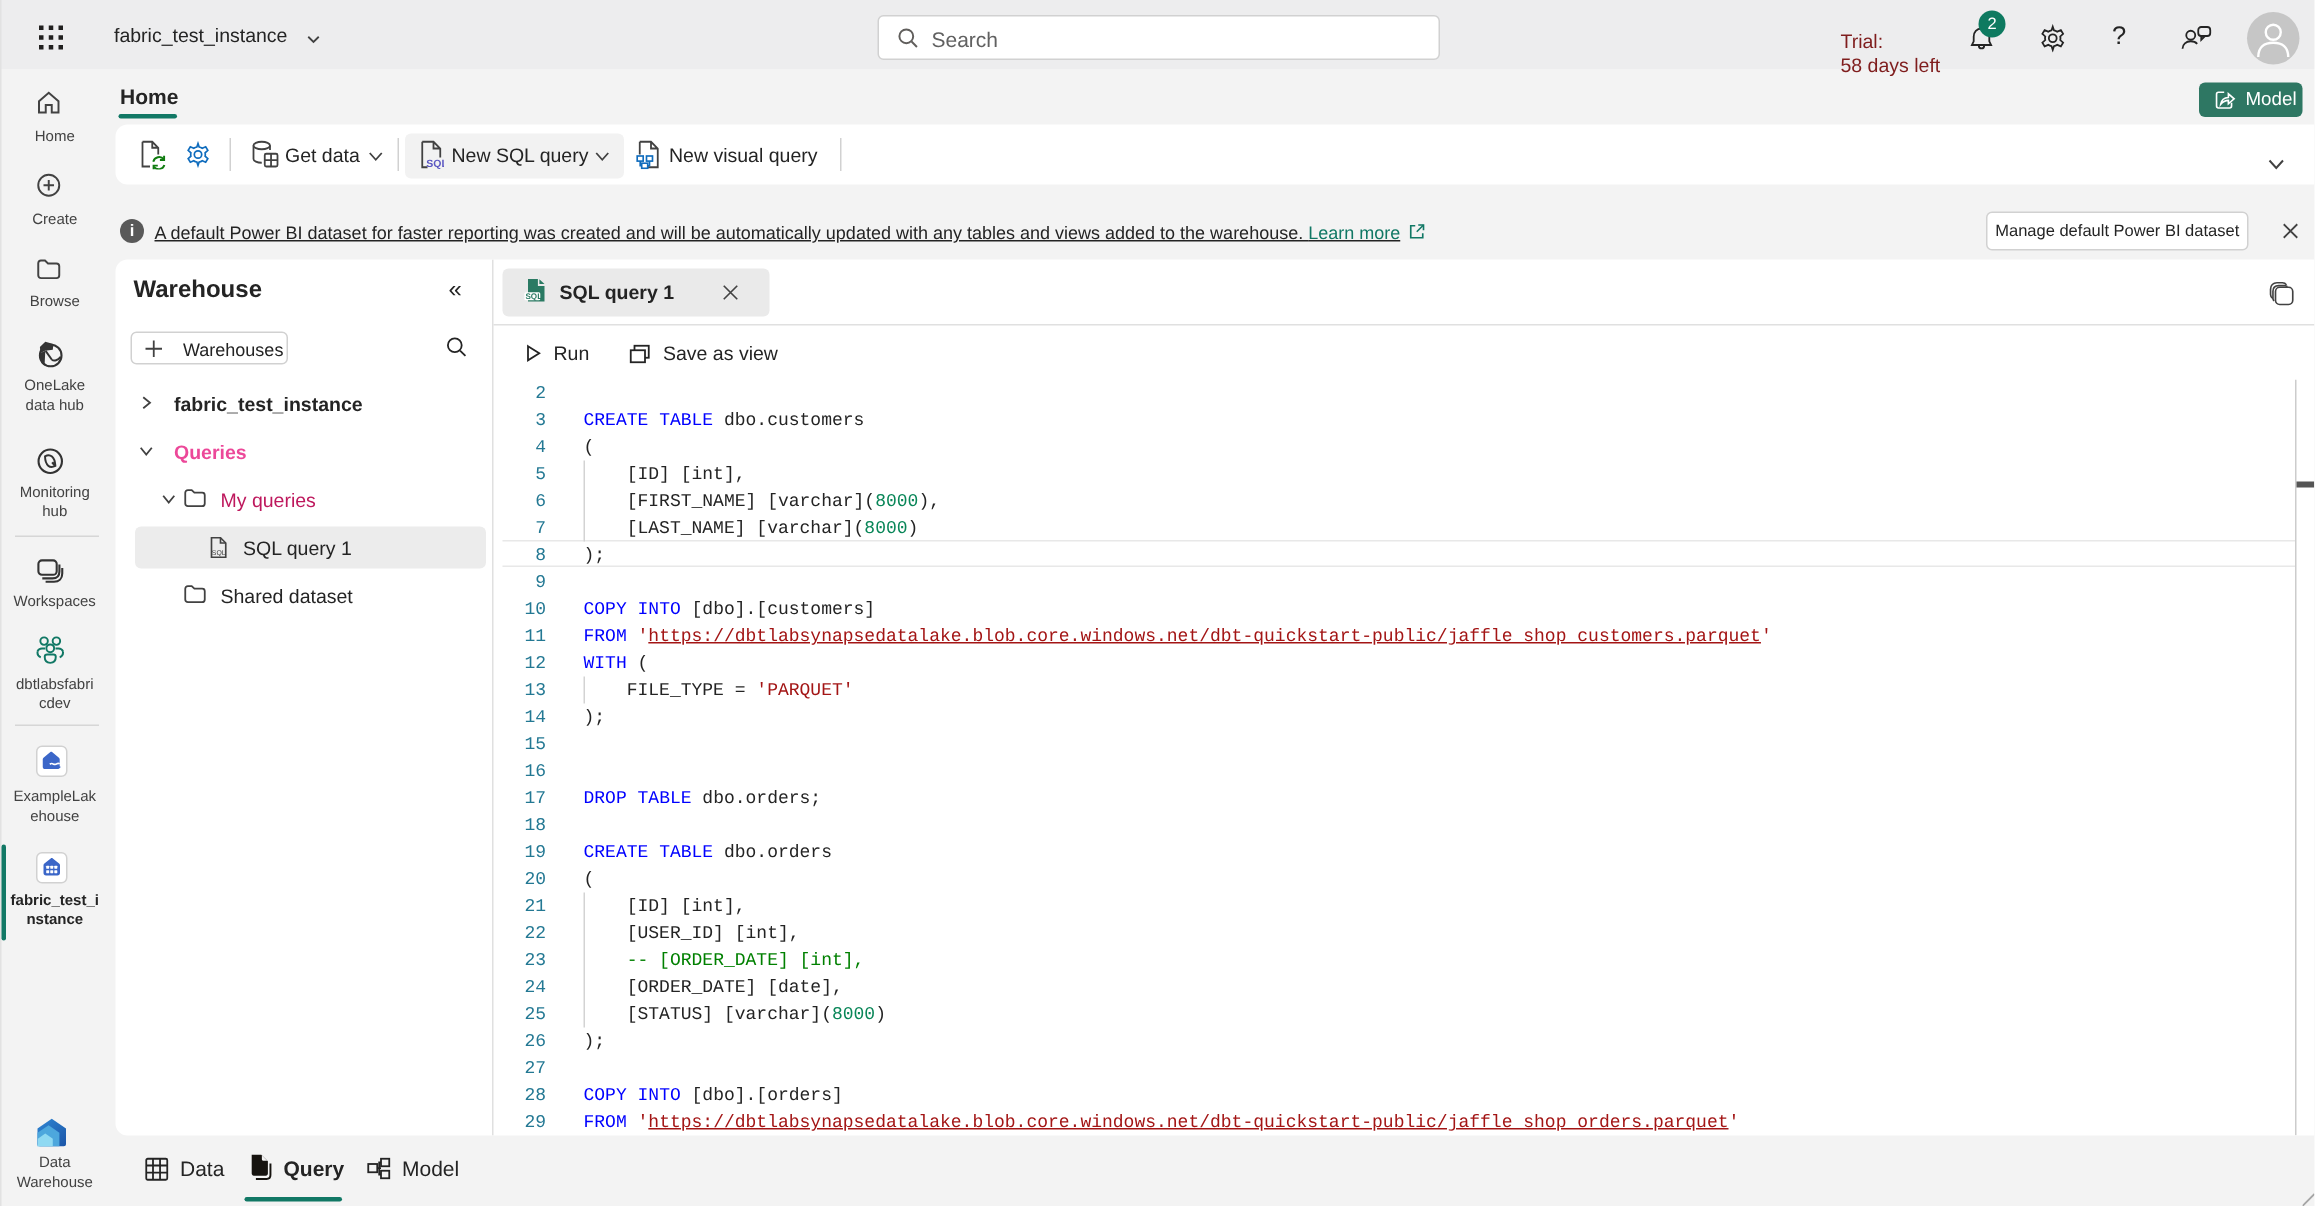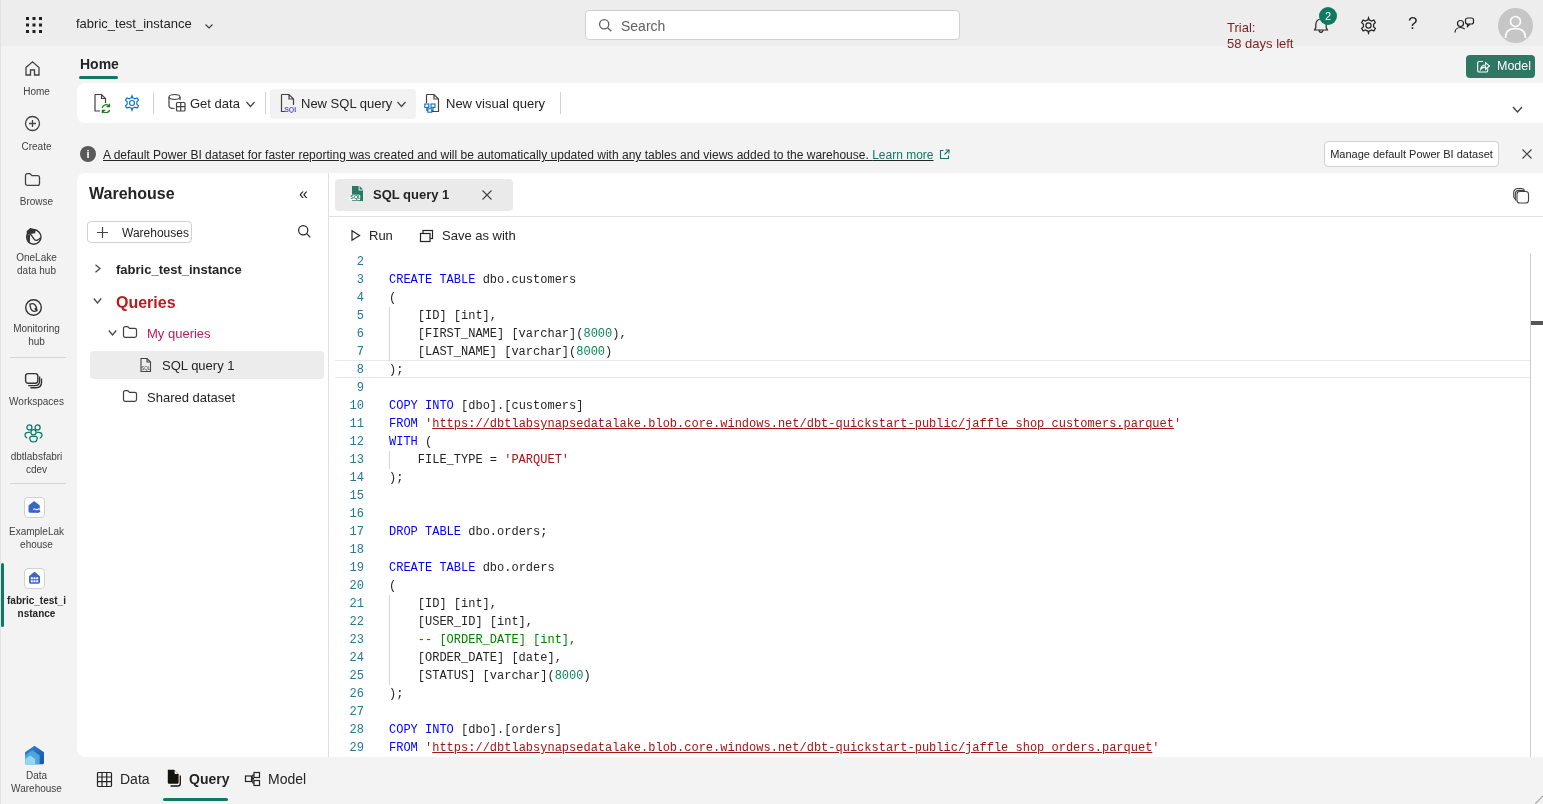--- a/index.html
+++ b/index.html
@@ -171,21 +171,21 @@
       </svg>
 
     <svg class="abs" style="left:15px;top:90px;" width="11" height="11" viewBox="0 0 11 11" fill="none" stroke="#424242" stroke-width="1.2">
         <path d="M3.5 1.8 L8 5.5 L3.5 9.2"></path>
       </svg>
     <div class="abs" style="left:39px;top:89px;font-size:13px;font-weight:700;color:#242424;">fabric_test_instance</div>
 
     <svg class="abs" style="left:15px;top:122px;" width="11" height="11" viewBox="0 0 11 11" fill="none" stroke="#424242" stroke-width="1.2">
         <path d="M1.8 3.5 L5.5 8 L9.2 3.5"></path>
       </svg>
-    <div class="abs" style="left:39px;top:121px;font-size:16px;font-weight:700;color:#b91c1c;">Queries</div>
+    <div class="abs" style="left:39px;top:121px;font-size:13px;font-weight:700;color:#ec4899;">Queries</div>
 
     <svg class="abs" style="left:30px;top:154px;" width="11" height="11" viewBox="0 0 11 11" fill="none" stroke="#424242" stroke-width="1.2">
         <path d="M1.8 3.5 L5.5 8 L9.2 3.5"></path>
       </svg>
     <svg class="abs" style="left:45px;top:152px;" width="16" height="14" viewBox="0 0 16 14" fill="none" stroke="#424242" stroke-width="1.2">
         <path d="M1.5 3.5 C1.5 2.4 2.2 1.7 3.3 1.7 L5.8 1.7 L7.6 3.4 L12.8 3.4 C13.8 3.4 14.5 4.1 14.5 5.1 L14.5 10.6 C14.5 11.7 13.8 12.4 12.7 12.4 L3.3 12.4 C2.2 12.4 1.5 11.7 1.5 10.6 Z"></path>
       </svg>
     <div class="abs" style="left:70px;top:153px;font-size:13px;color:#be185d;">My queries</div>
 
     <div class="abs" style="left:13px;top:178px;width:234px;height:28px;background:#ececec;border-radius:4px;"></div>
@@ -224,21 +224,21 @@
     </svg>
 
     <svg class="abs" style="left:20px;top:56px;" width="13" height="13" viewBox="0 0 13 13" fill="none" stroke="#242424" stroke-width="1.2">
         <path d="M3 1.8 L10.5 6.5 L3 11.2 Z"></path>
       </svg>
     <div class="abs" style="left:40px;top:55px;font-size:13px;color:#242424;">Run</div>
     <svg class="abs" style="left:90px;top:56px;" width="15" height="14" viewBox="0 0 15 14" fill="none" stroke="#242424" stroke-width="1.2">
         <rect x="4" y="1.5" width="9.5" height="8"></rect>
         <rect x="1.5" y="4.5" width="9.5" height="8" fill="#fff"></rect>
       </svg>
-    <div class="abs" style="left:113px;top:55px;font-size:13px;color:#242424;">Save as with</div>
+    <div class="abs" style="left:113px;top:55px;font-size:13px;color:#242424;">Save as view</div>
 
     <div class="abs" id="editor" style="left:0;top:80px;width:1214px;height:504px;overflow:hidden;">
 
       <div class="abs" style="left:1201px;top:0;width:1px;height:504px;background:#cccccc;"></div>
       <div class="abs" style="left:1202px;top:68px;width:12px;height:4px;background:#555;"></div>
 
       <div class="abs" style="left:6px;top:107px;width:1195px;height:18px;border-top:1px solid #e8e8e8;border-bottom:1px solid #e8e8e8;"></div>
 
       <div class="abs" style="left:60px;top:54px;width:1px;height:54px;background:#d3d3d3;"></div>
       <div class="abs" style="left:60px;top:198px;width:1px;height:18px;background:#d3d3d3;"></div>

